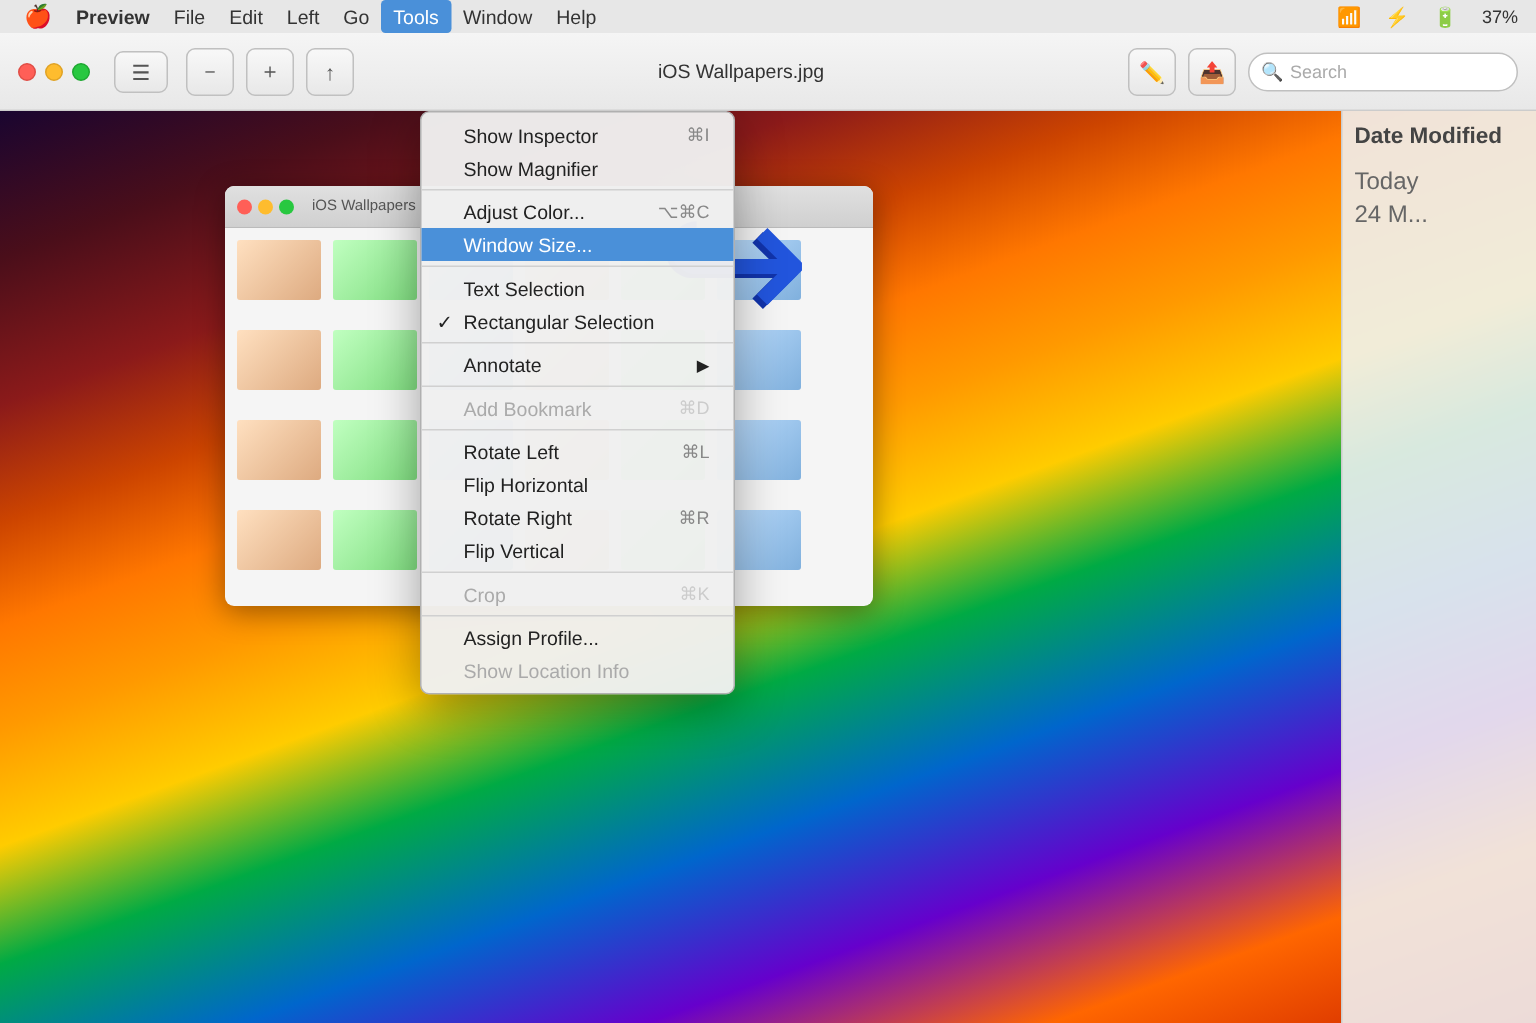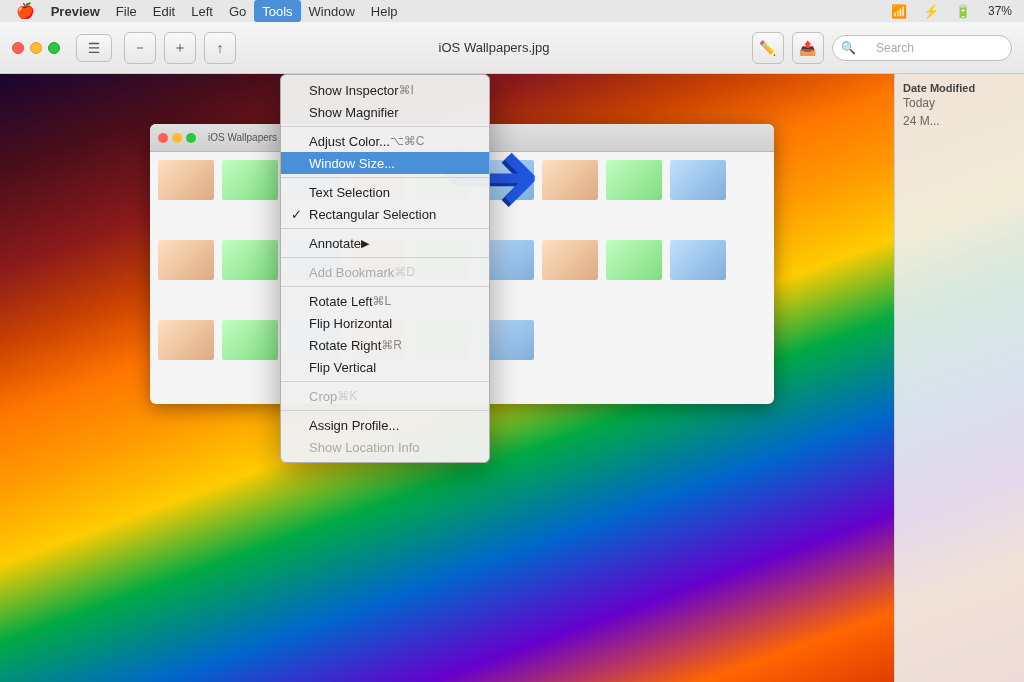--- a/index.html
+++ b/index.html
@@ -166,20 +166,21 @@
       box-shadow: 0 8px 32px rgba(0,0,0,0.35);
       z-index: 200;
       padding: 4px 0;
       font-size: 13px;
     }
 
     .menu-item {
       padding: 4px 16px 4px 28px;
       display: flex;
       align-items: center;
+      justify-content: space-between;
       color: #222;
       cursor: default;
       position: relative;
       height: 22px;
     }
     .menu-item.highlighted {
       background: #4a90d9;
       color: white;
     }
     .menu-item.disabled {
@@ -214,21 +215,21 @@
       text-shadow: 3px 3px 0 #1133aa;
       transform: scaleX(-1);
       line-height: 1;
     }
 
     
     .finder-window {
       position: absolute;
       top: 50px;
       left: 150px;
-      width: 624px;
+      width: 432px;
       height: 280px;
       background: #f5f5f5;
       border-radius: 6px;
       box-shadow: 0 4px 20px rgba(0,0,0,0.4);
       overflow: hidden;
       z-index: 10;
     }
     .finder-toolbar {
       height: 28px;
       background: linear-gradient(to bottom, #e0e0e0, #d0d0d0);
@@ -274,27 +275,27 @@
       bottom: 0;
       width: 130px;
       background: rgba(240,240,240,0.9);
       border-left: 1px solid #ccc;
       padding: 8px;
       font-size: 11px;
       color: #444;
     }
     .right-panel-header {
       font-weight: 600;
-      margin-bottom: 0;
-      font-size: 11px;
+      margin-bottom: 12px;
+      font-size: 15px;
     }
     .right-panel-item {
       padding: 2px 0;
       color: #666;
-      font-size: 12px;
+      font-size: 16px;
     }
 
     
     .sys-icon {
       font-size: 13px;
       color: #333;
     }
   </style>
 </head>
 <body>
@@ -327,21 +328,21 @@
     </div>
     <div class="toolbar-btn sidebar-toggle">☰</div>
     <div class="toolbar-btn">－</div>
     <div class="toolbar-btn">＋</div>
     <div class="toolbar-btn">↑</div>
     <div class="title-bar-label">iOS Wallpapers.jpg</div>
     <div class="toolbar-btn">✏️</div>
     <div class="toolbar-btn">📤</div>
     <div class="search-box">
       <span>🔍</span>
-      <span style="font-size:12px;color:#aaa;margin-left:16px;">Search</span>
+      <span style="font-size:12px;color:#aaa;">Search</span>
     </div>
   </div>
 
   <div class="main-content">
 
     <div class="content-area">
       <div class="macbook-bg"></div>
 
       <div class="finder-window">
         <div class="finder-toolbar">

